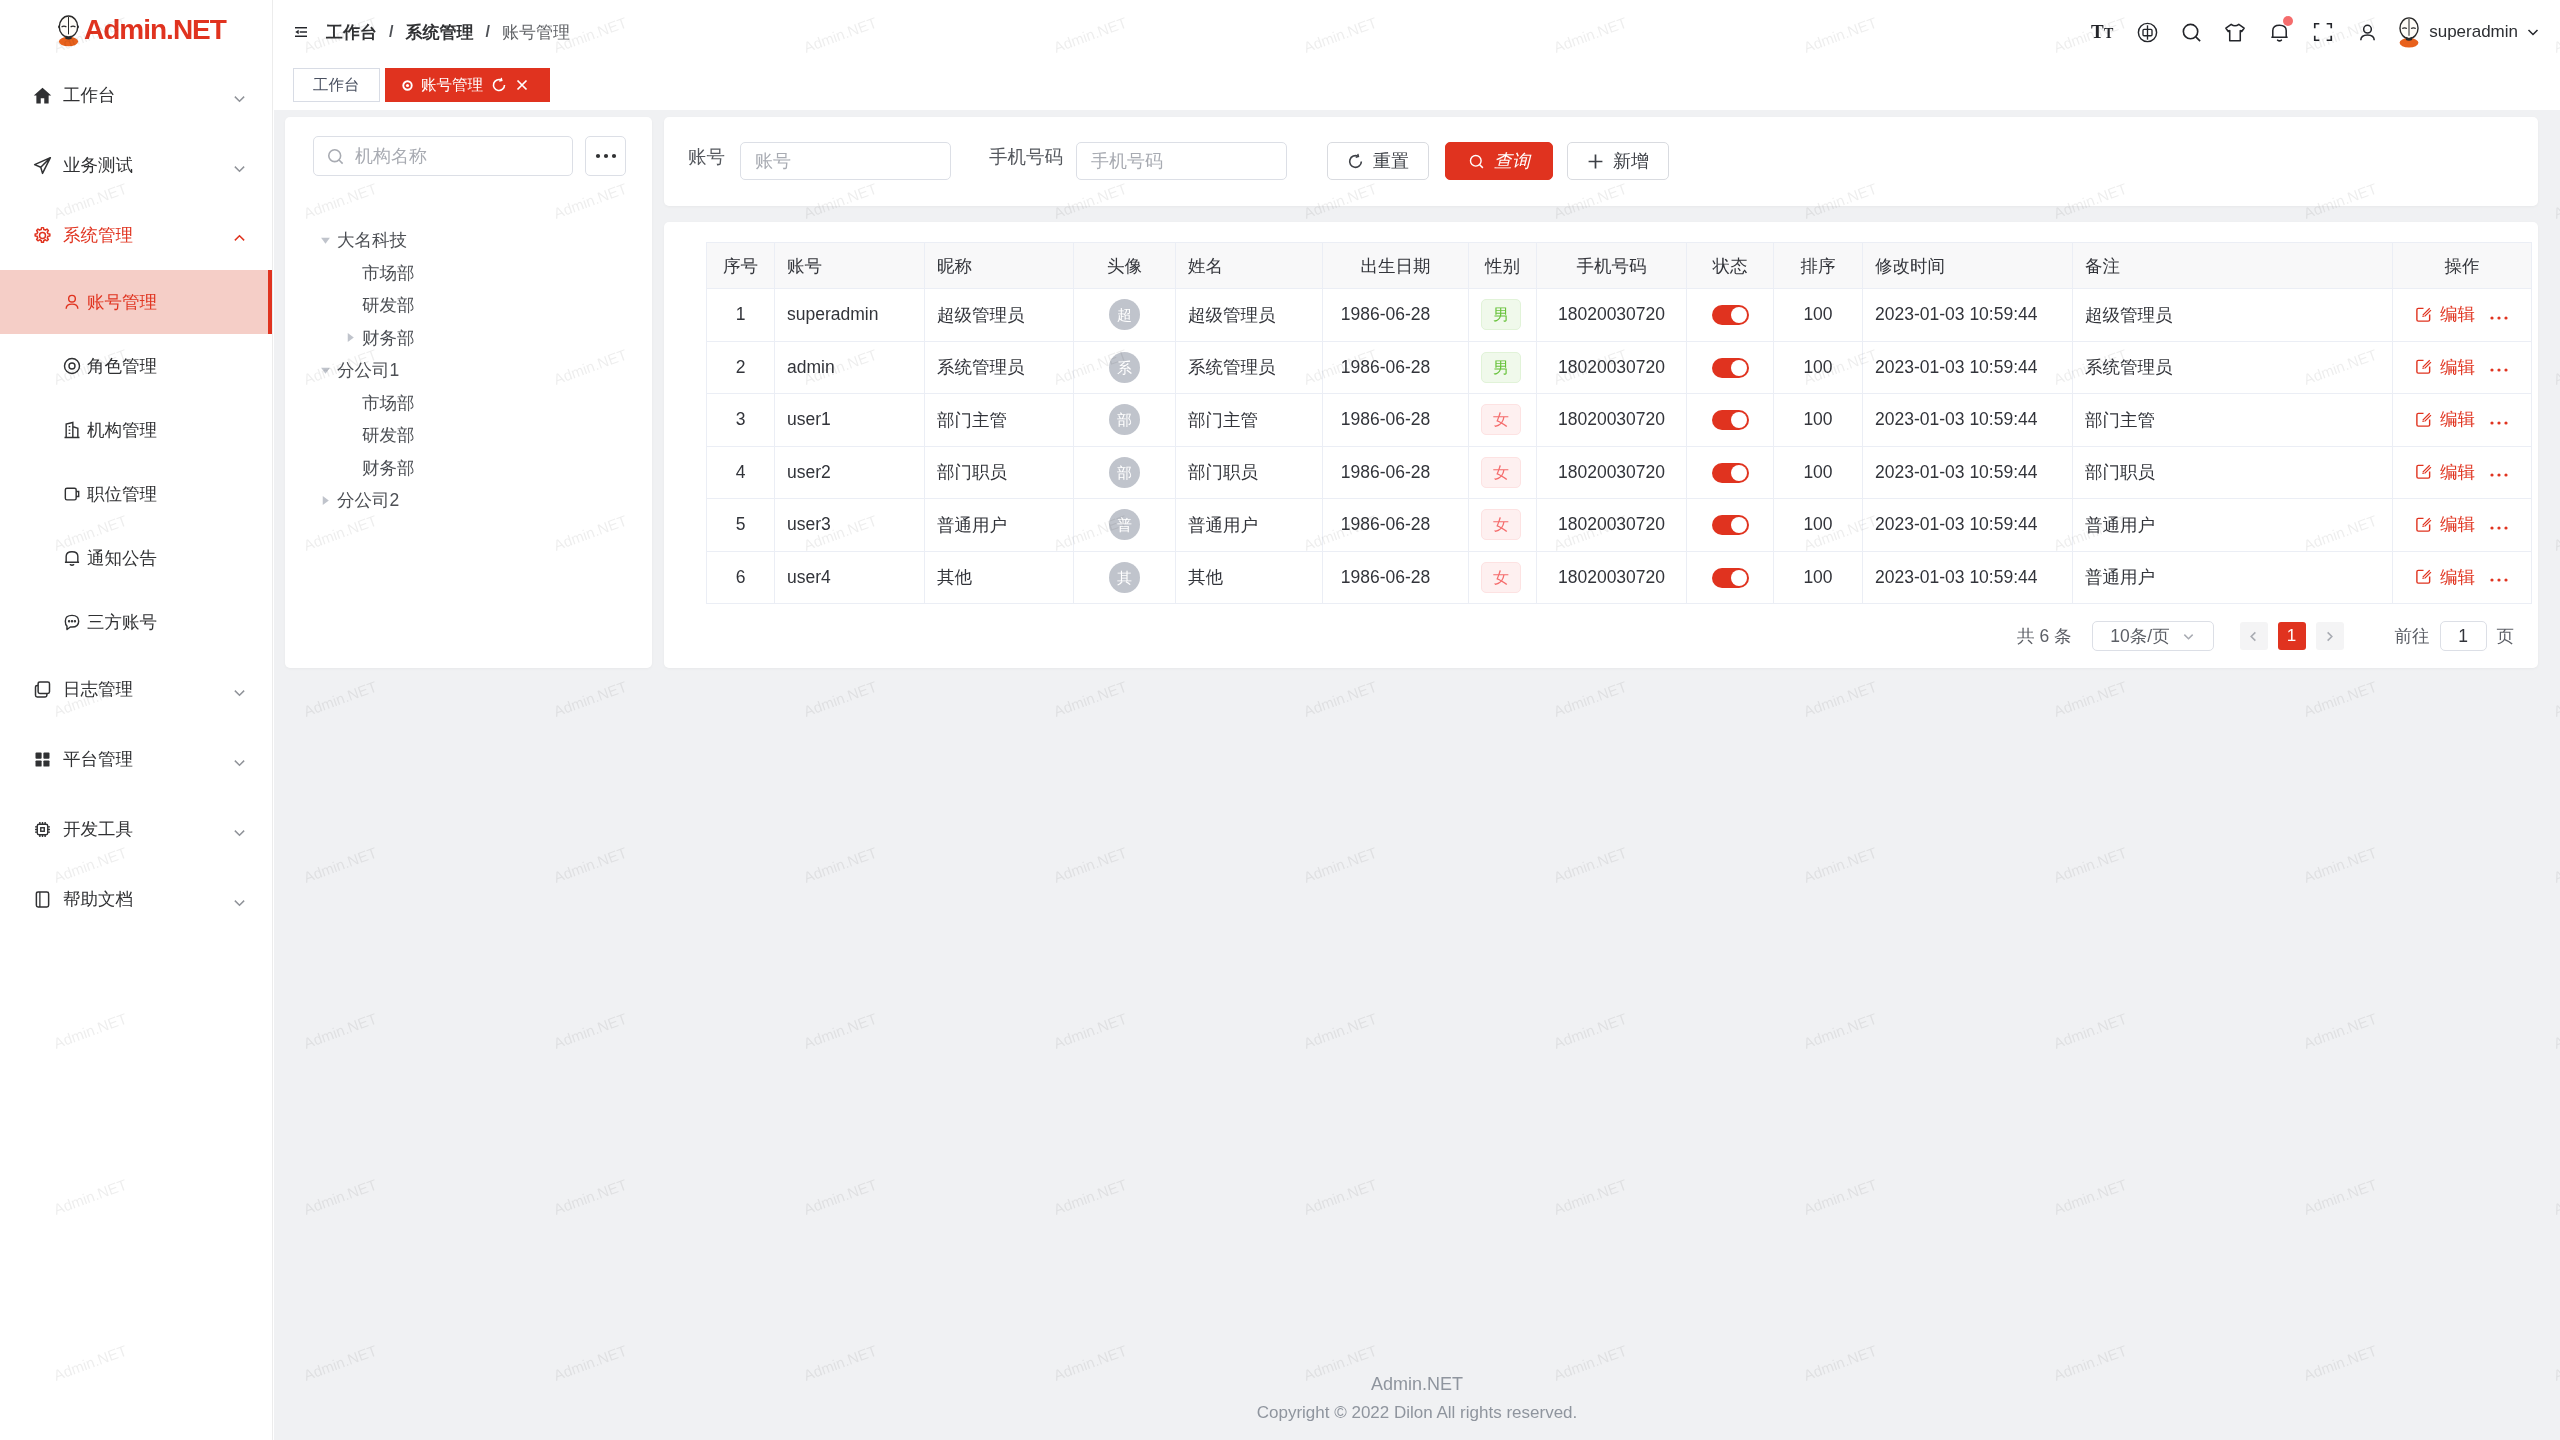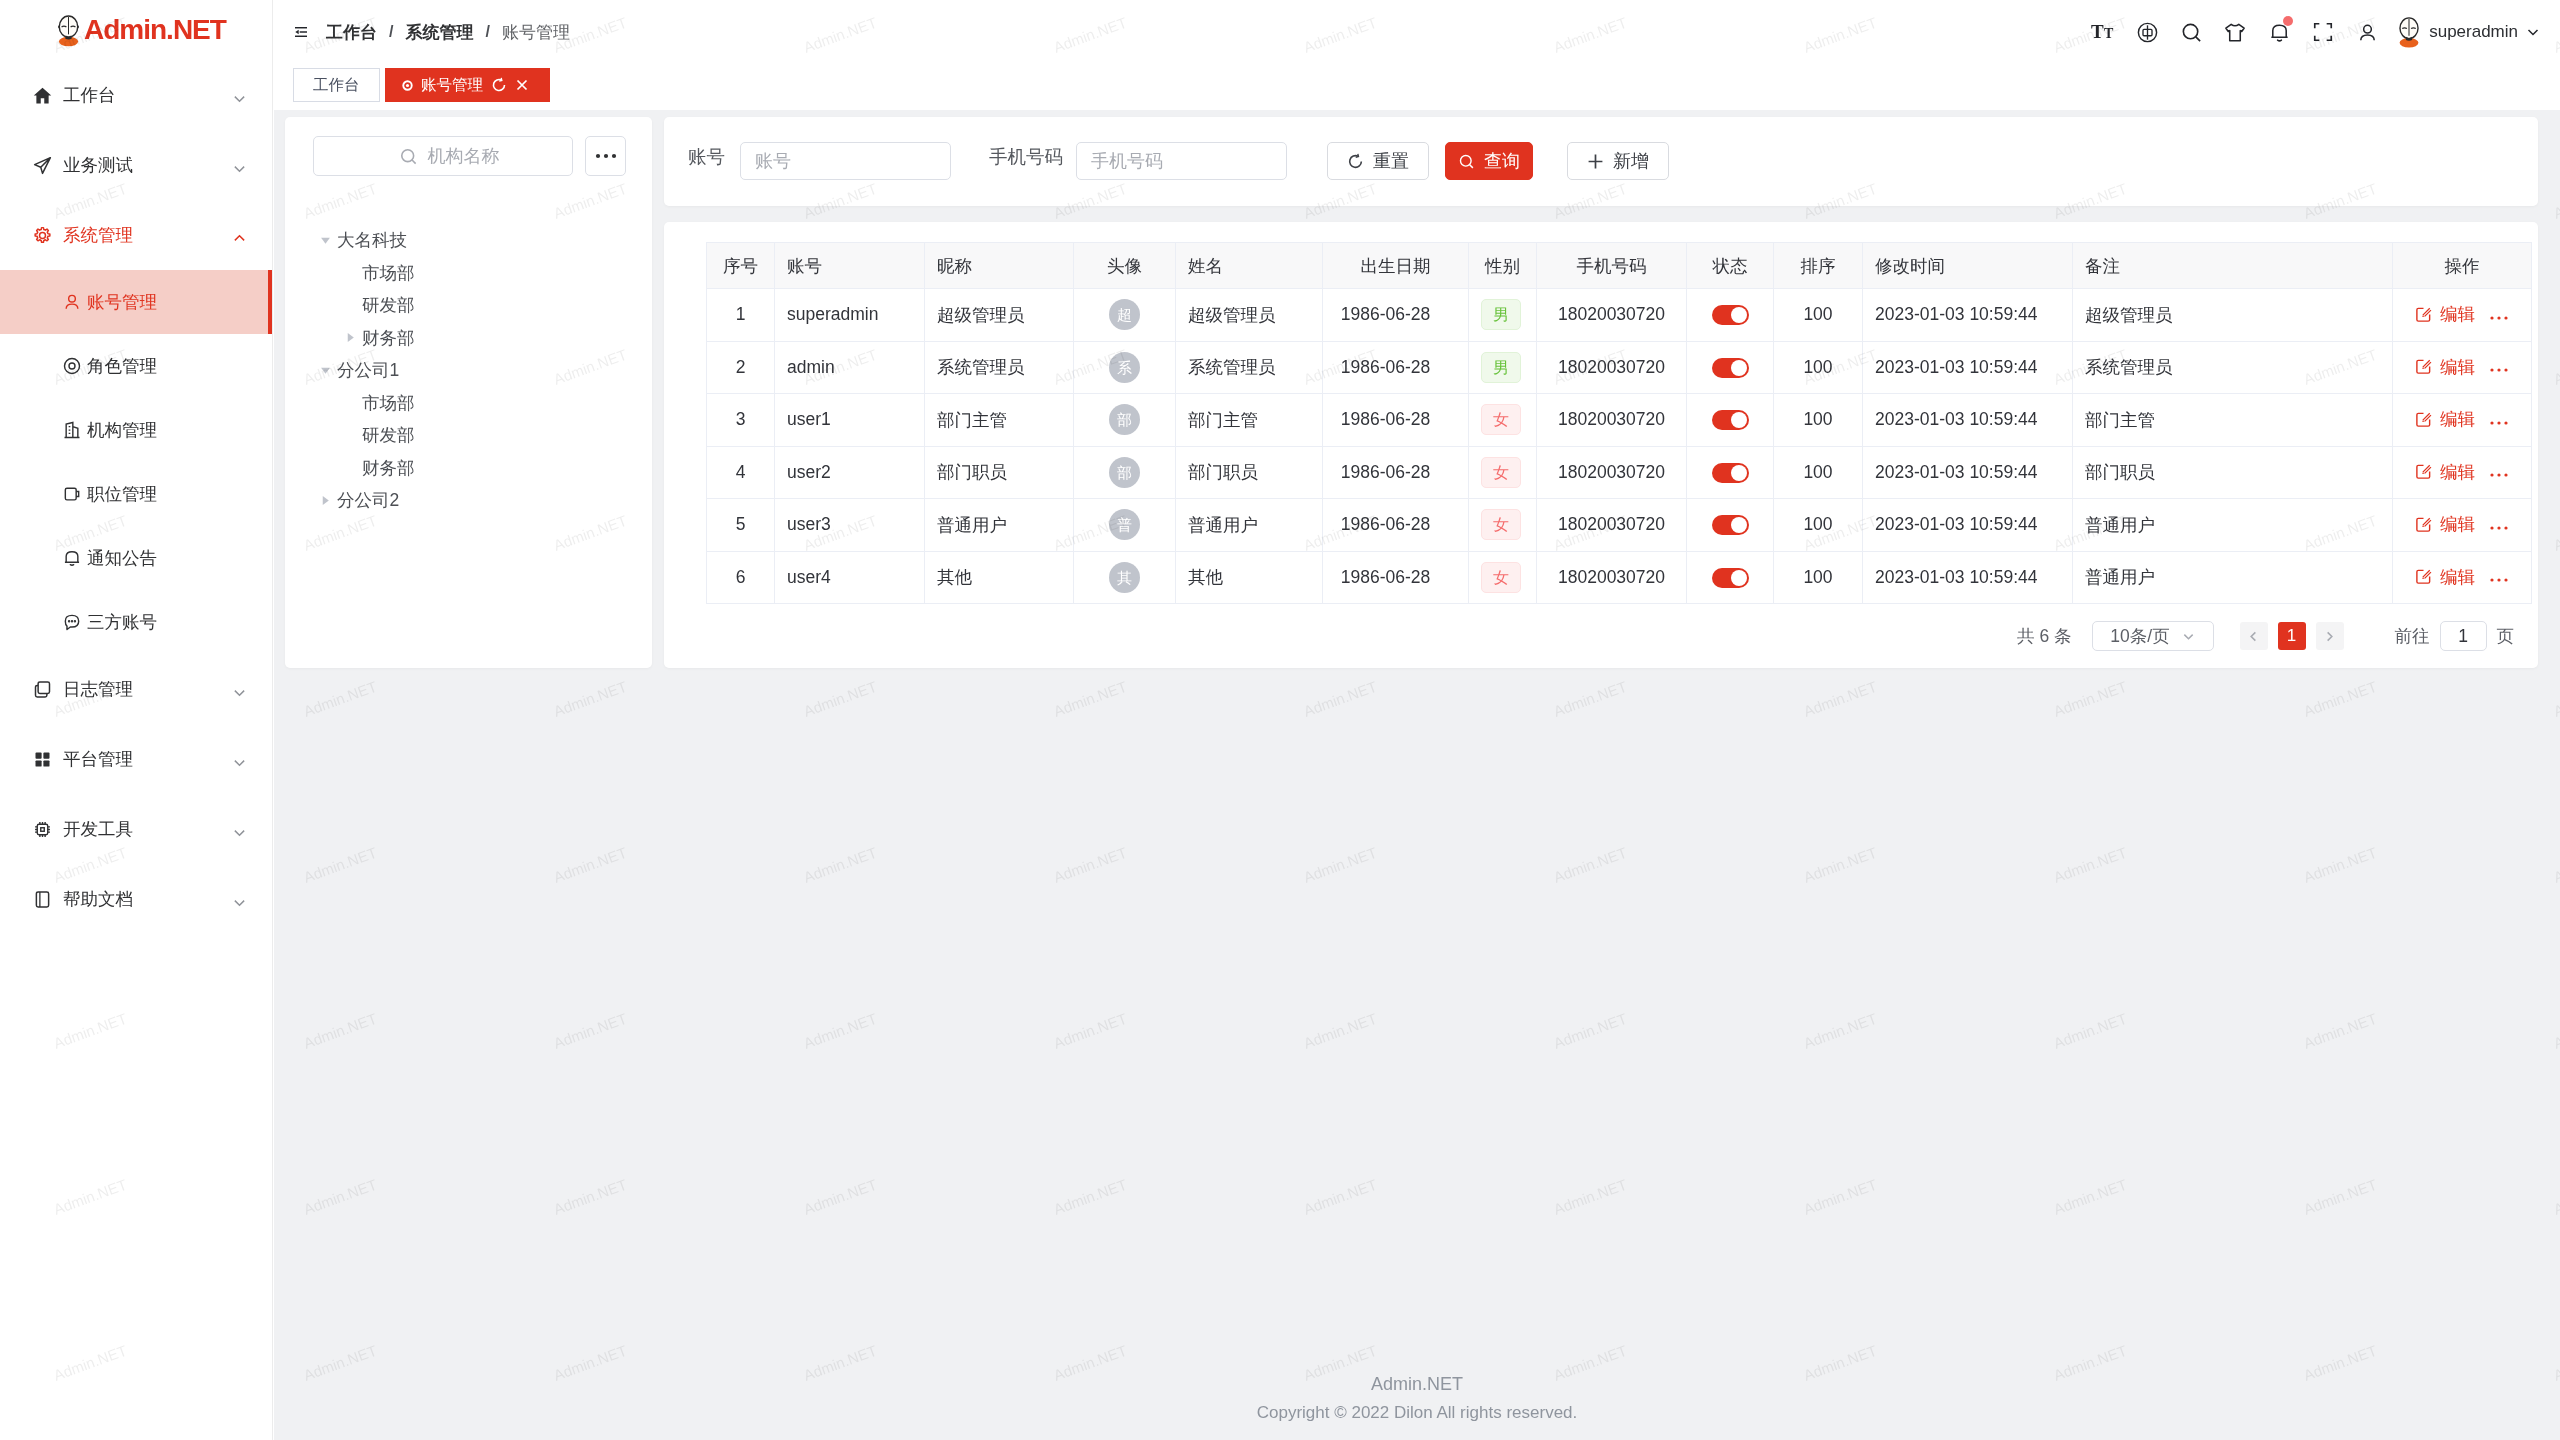--- a/index.html
+++ b/index.html
@@ -35,21 +35,21 @@
 .tabsbar{ position:absolute; left:274px; top:64px; width:2286px; height:46px; background:#fff; z-index:3; }
 .tab{ position:absolute; top:4px; height:34px; display:flex; align-items:center; border:1px solid #d8dce5; background:#fff; color:#495060; font-size:15.5px; padding:0 19px; }
 .tab.red{ background:var(--red); border-color:var(--red); color:#fff; }
 
 .content{ position:absolute; left:274px; top:110px; width:2286px; height:1330px; background:#f0f1f3; }
 .card{ position:absolute; background:#fff; border-radius:5px; box-shadow:0 1px 3px rgba(0,0,0,0.04); }
 #treecard{ left:11px; top:7px; width:367px; height:551px; }
 #querycard{ left:390px; top:7px; width:1874px; height:89px; }
 #tablecard{ left:390px; top:112px; width:1874px; height:446px; }
 
-.sinput{ position:absolute; left:28px; top:19px; width:260px; height:40px; border:1px solid var(--inputborder); border-radius:5px; display:flex; align-items:center; color:#a8abb2; font-size:18px;justify-content:center; }
+.sinput{ position:absolute; left:28px; top:19px; width:260px; height:40px; border:1px solid var(--inputborder); border-radius:5px; display:flex; align-items:center; color:#a8abb2; font-size:18px; }
 .sinput svg{ margin:0 10px 0 12px; }
 .dots-btn{ position:absolute; left:300px; top:19px; width:41px; height:40px; border:1px solid var(--inputborder); border-radius:5px; display:flex; align-items:center; justify-content:center; font-size:20px; color:#303133; letter-spacing:1px; }
 .tree{ position:absolute; left:0; top:107px; width:100%; }
 .trow{ height:32.5px; display:flex; align-items:center; font-size:17.5px; color:#4c4f54; }
 .trow .caret{ width:24px; flex:0 0 24px; margin-left:28px; display:flex; align-items:center; justify-content:center; }
 .trow.lv2 .caret{ margin-left:53px; }
 
 .qlabel{ position:absolute; top:27px; font-size:18.5px; color:#55585e; }
 .qinput{ position:absolute; top:25px; height:38px; border:1px solid var(--inputborder); border-radius:5px; display:flex; align-items:center; padding-left:14px; color:#a8abb2; font-size:18px; background:#fff; }
 .btn{ position:absolute; top:25px; height:38px; border:1px solid #d9dbe0; border-radius:5px; background:#fff; display:flex; align-items:center; justify-content:center; font-size:18px; color:#3d4046; gap:9px; }
@@ -219,21 +219,21 @@
     <div class="qinput" style="left:76px; width:211px;">账号</div>
     <span class="qlabel" style="left:325px;">手机号码</span>
     <div class="qinput" style="left:412px; width:211px;">手机号码</div>
     <div class="btn" style="left:663px; width:102px;">
       <svg width="17" height="17" viewBox="0 0 16 16" fill="none" stroke="#3d4046" stroke-width="1.5">
           <path d="M13.5 8 A5.5 5.5 0 1 1 10.5 3.1"></path>
           <path d="M10.2 0.8 L10.8 3.4 L8.2 4.1" stroke-width="1.3"></path>
         </svg>
       重置
     </div>
-    <div class="btn red" style="left:781px; width:88px;">
+    <div class="btn red" style="left:781px; width:108px;font-style:italic;">
       <svg width="17" height="17" viewBox="0 0 24 24" fill="none" stroke="#fff" stroke-width="2">
           <circle cx="11" cy="11" r="7.5"></circle>
           <path d="M16.5 16.5 L21 21"></path>
         </svg>
       查询
     </div>
     <div class="btn" style="left:903px; width:102px;">
       <svg width="17" height="17" viewBox="0 0 16 16" stroke="#3d4046" stroke-width="1.6">
           <path d="M8 1.5 L8 14.5 M1.5 8 L14.5 8"></path>
         </svg>

